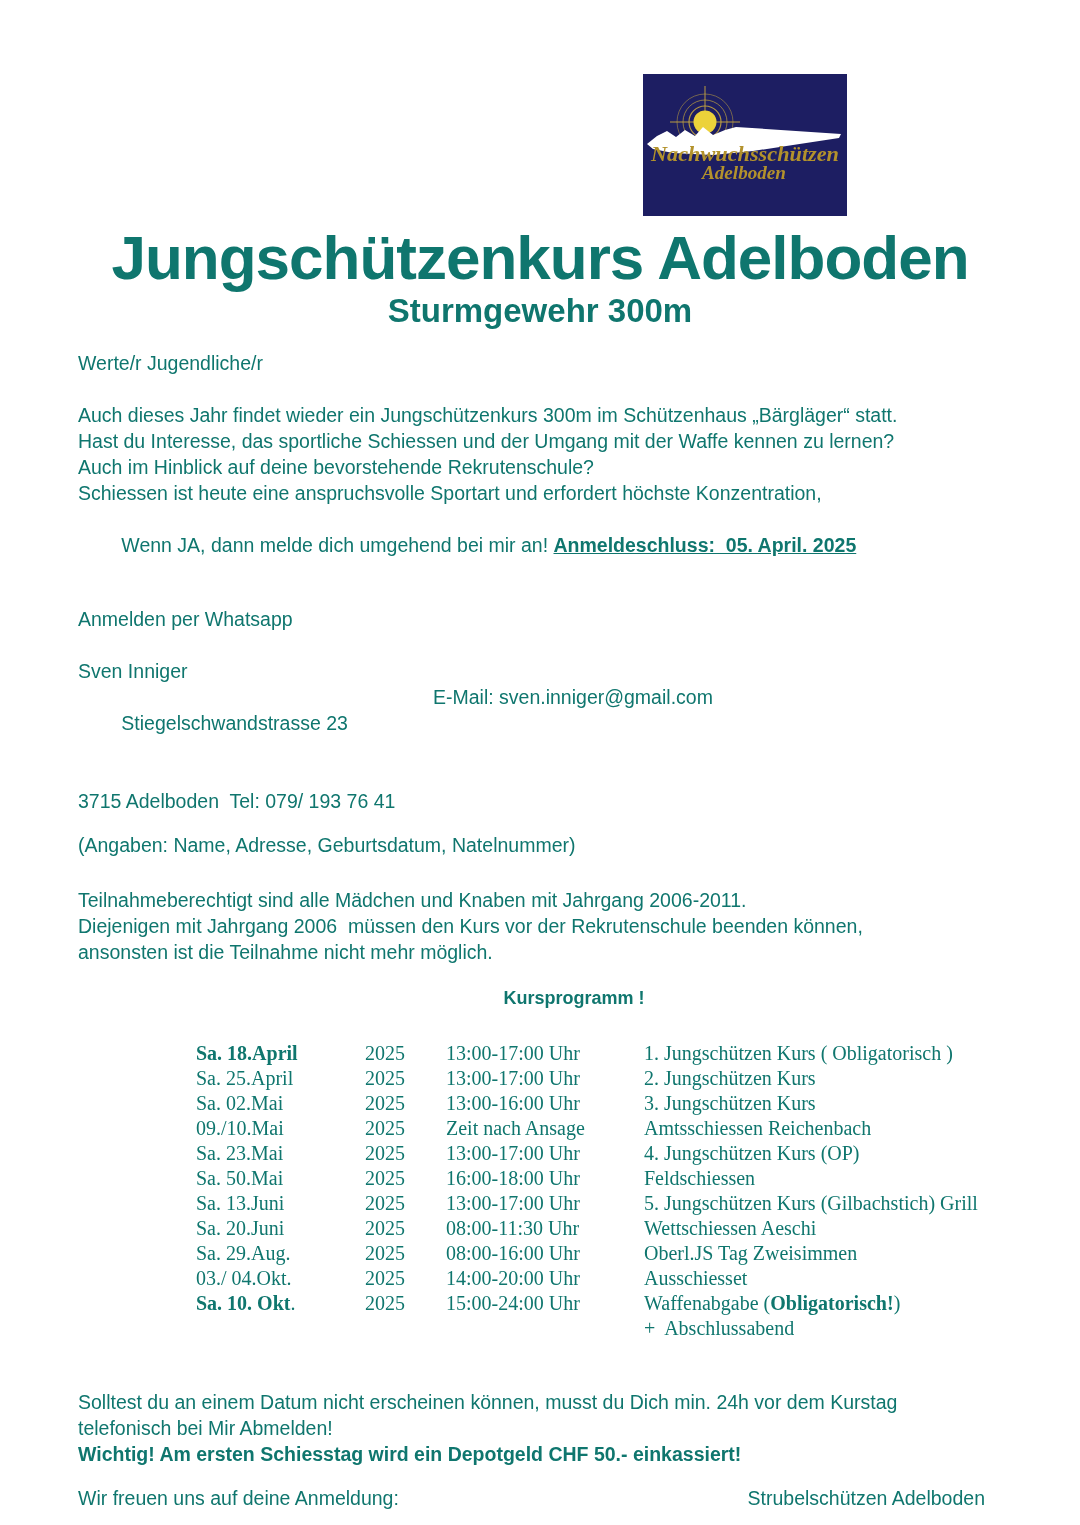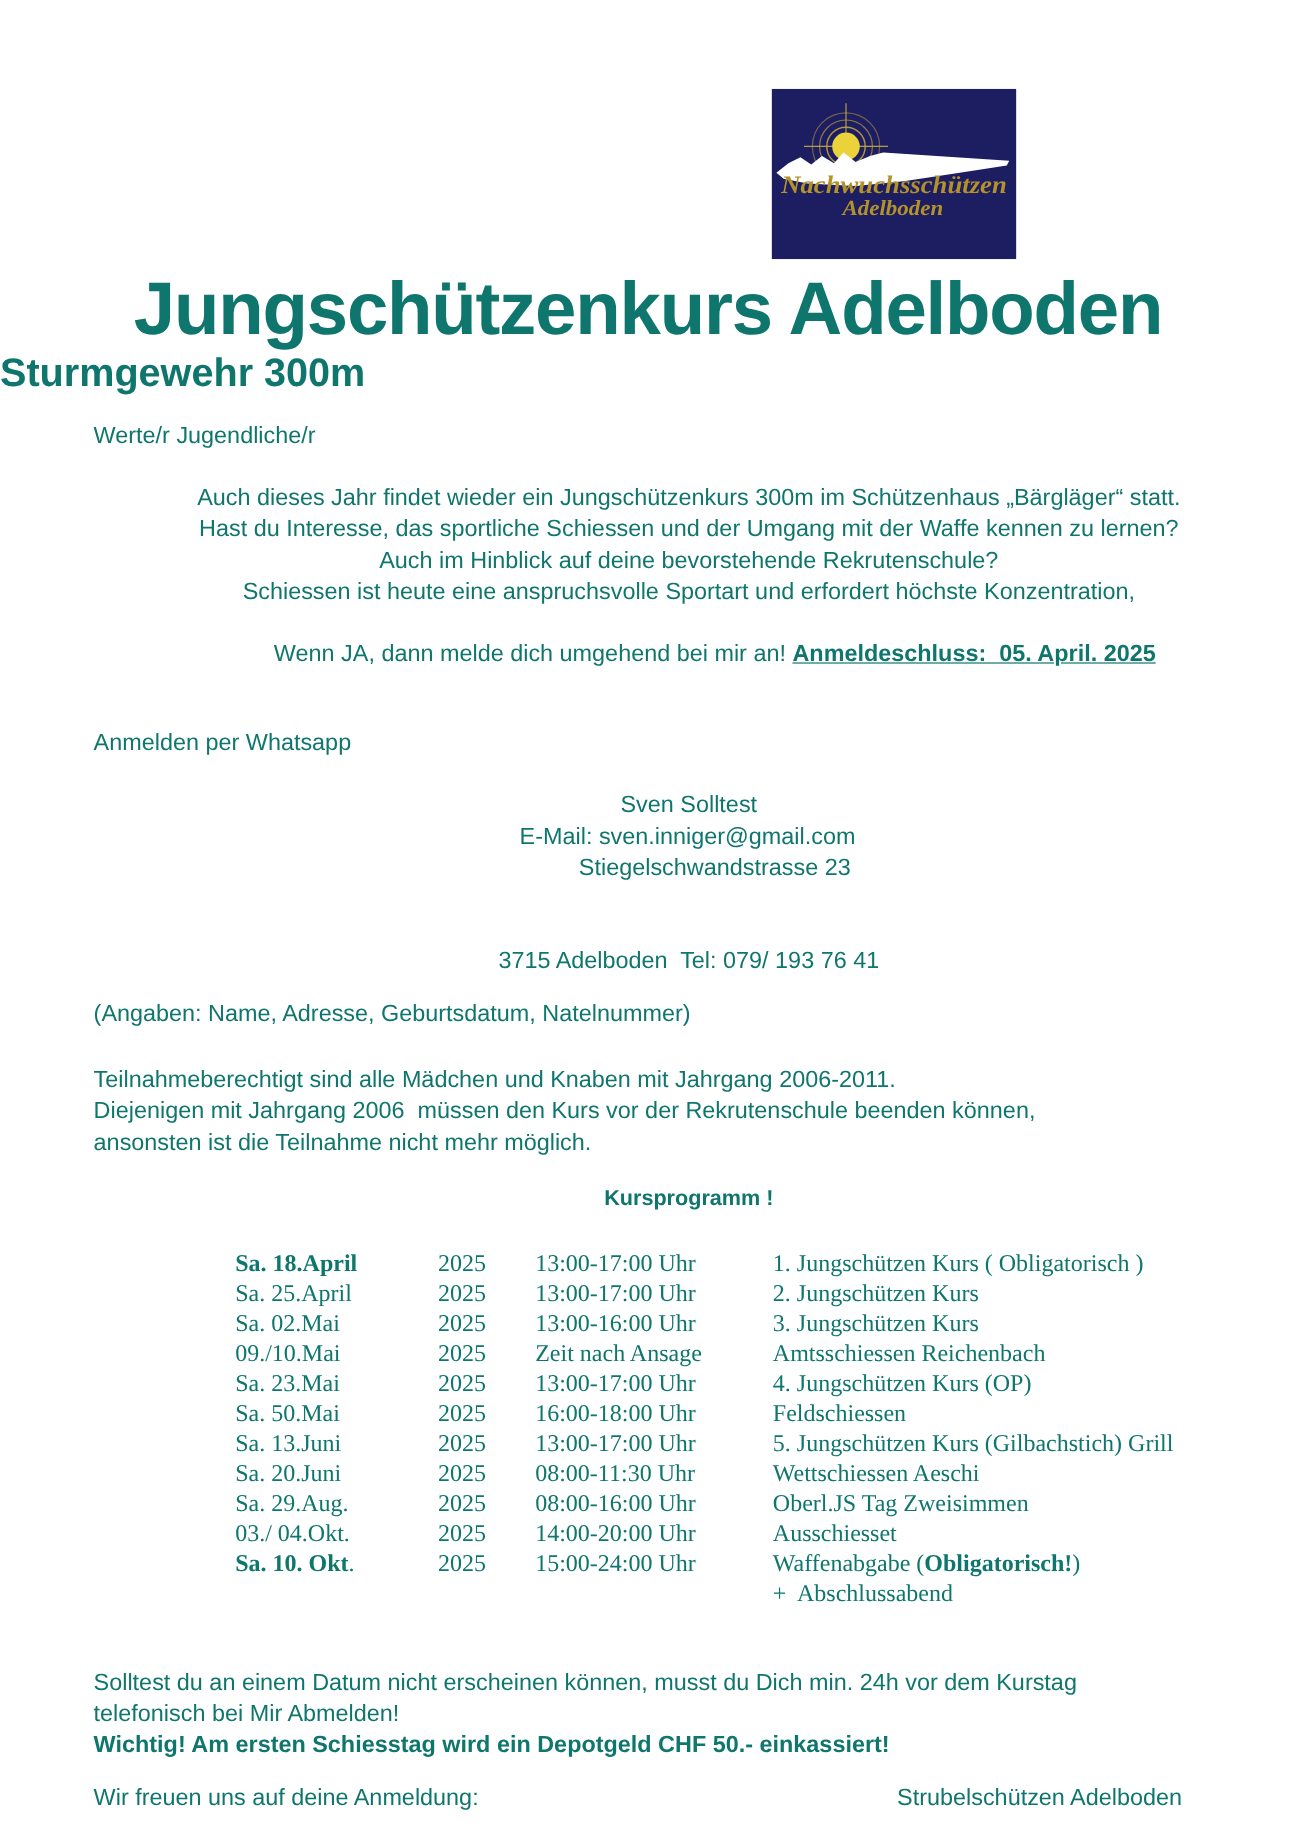--- a/index.html
+++ b/index.html
@@ -9,29 +9,29 @@
   }
   .line{white-space:pre-wrap;}
   
   .logo{position:absolute;left:643px;top:74px;width:204px;height:142px;}
   
   .title{
     position:absolute;top:226px;left:0;width:100%;text-align:center;
     font-weight:bold;font-size:62px;line-height:64px;letter-spacing:-1px;
   }
   .subtitle{
-    position:absolute;top:293px;left:0;width:100%;text-align:left;
+    position:absolute;top:293px;left:0;width:100%;text-align:center;
     font-weight:bold;font-size:33px;line-height:36px;
   }
   
   .content{
     position:absolute;left:78px;top:350px;right:10px;
     font-size:19.5px;line-height:26px;
   }
-  .mt-blank{margin-top:26px;text-align:center;}
+  .mt-blank{margin-top:26px;}
   .mt-22{margin-top:22px;}
   .mt-18{margin-top:18px;}
   .mt-29{margin-top:29px;}
   .mt-20{margin-top:20px;}
   .mt-30{margin-top:30px;}
   .mt-48{margin-top:48px;}
   .deadline{font-weight:bold;text-decoration:underline;}
   .contact-line{position:relative;}
   .contact-email{position:absolute;left:355px;top:0;white-space:pre-wrap;}
   .program-heading{font-weight:bold;font-size:18px;text-align:center;}
@@ -79,21 +79,21 @@
       <div class="line">Auch im Hinblick auf deine bevorstehende Rekrutenschule?</div>
       <div class="line">Schiessen ist heute eine anspruchsvolle Sportart und erfordert höchste Konzentration,</div>
       <div class="line">
         <span>Wenn JA, dann melde dich umgehend bei mir an! </span><span class="deadline">Anmeldeschluss:  05. April. 2025</span>
       </div>
     </div>
 
     <div class="line mt-22">Anmelden per Whatsapp</div>
 
     <div class="mt-blank">
-      <div class="line">Sven Solltest</div>
+      <div class="line">Sven Inniger</div>
       <div class="line contact-line">
         <span>Stiegelschwandstrasse 23</span>
         <span class="contact-email">E-Mail: sven.inniger@gmail.com</span>
       </div>
       <div class="line">3715 Adelboden  Tel: 079/ 193 76 41</div>
     </div>
 
     <div class="line mt-18">(Angaben: Name, Adresse, Geburtsdatum, Natelnummer)</div>
 
     <div class="mt-29">

